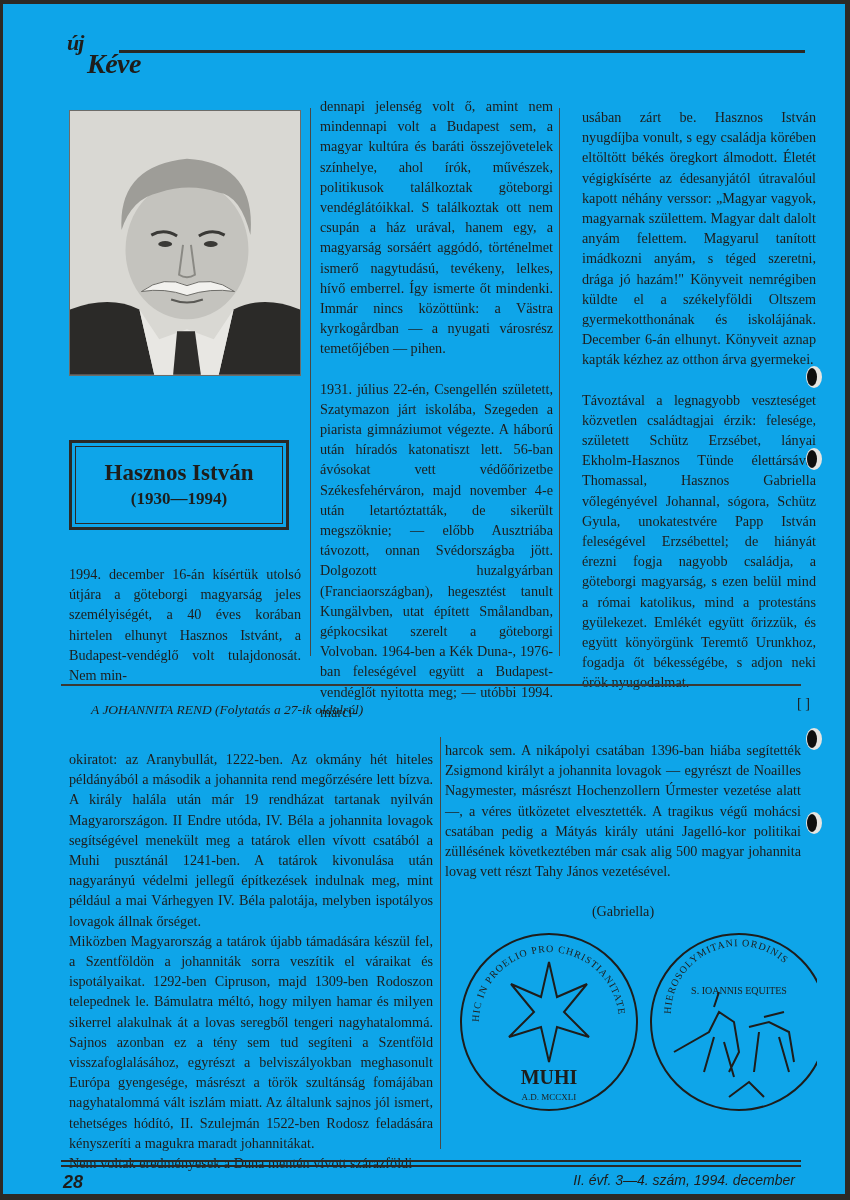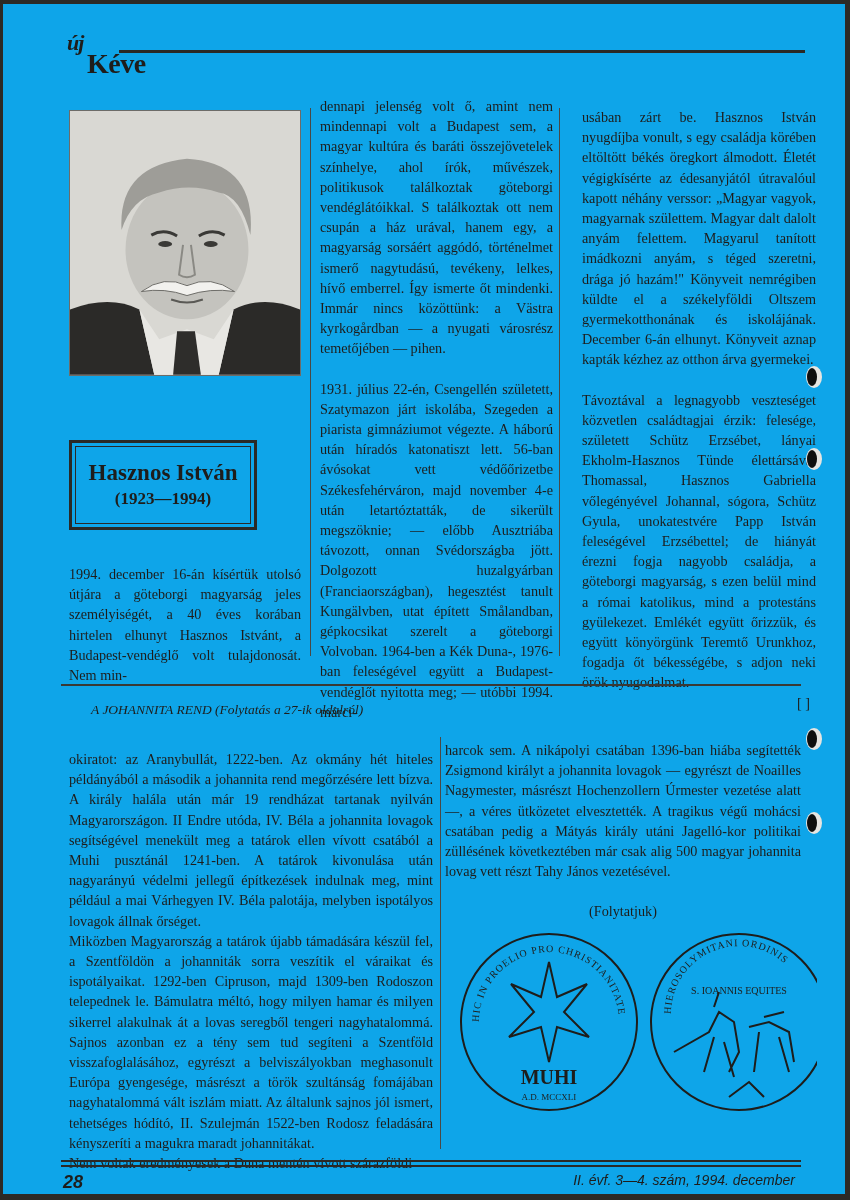--- a/index.html
+++ b/index.html
@@ -20,21 +20,21 @@
   
   .masthead { position: absolute; left: 62px; top: 22px; width: 740px; height: 60px; }
   .mast-uj {
     position: absolute; left: 2px; top: 4px;
     font-style: italic; font-weight: bold;
     font-size: 22px; letter-spacing: -1px;
     font-family: "Liberation Serif", serif;
   }
   .mast-keve {
     position: absolute; left: 22px; top: 22px;
-    font-weight: bold;
+    font-style: italic; font-weight: bold;
     font-size: 28px;
     font-family: "Liberation Serif", serif;
     letter-spacing: -0.5px;
   }
   .mast-rule {
     position: absolute; left: 54px; top: 24px;
     width: 686px; height: 3px; background: #2a2926;
   }
 
   
@@ -43,21 +43,21 @@
     width: 232px; height: 266px;
     border: 1.5px solid #6d6c68;
     background: #d8d7d2;
     overflow: hidden;
   }
   .photo svg { width: 100%; height: 100%; display: block; }
 
   
   .namebox {
     position: absolute; left: 66px; top: 436px;
-    width: 188px; height: 90px;
+    width: 220px; height: 90px;
     border: 3px solid #2a2926;
     padding: 3px;
   }
   .namebox-inner {
     width: 100%; height: 100%;
     border: 1.5px solid #2a2926;
     text-align: center;
     padding-top: 12px;
   }
   .namebox .name { font-weight: bold; font-size: 23px; line-height: 28px; }
@@ -141,21 +141,21 @@
       <ellipse cx="142" cy="134" rx="7" ry="3" fill="#3a3936"></ellipse>
       <path d="M114 135 L110 165 Q118 170 126 165 L122 135" stroke="#8a8984" stroke-width="2" fill="none"></path>
       <path d="M72 182 Q95 165 118 176 Q142 165 166 182 Q142 178 118 186 Q95 178 72 182 Z" fill="#f2f1ee" stroke="#6d6c68" stroke-width="1"></path>
       <path d="M102 190 Q118 196 134 190" stroke="#5a5955" stroke-width="2" fill="none"></path>
     </svg>
   </div>
 
   <div class="namebox">
     <div class="namebox-inner">
       <div class="name">Hasznos István</div>
-      <div class="years">(1923—1994)</div>
+      <div class="years">(1930—1994)</div>
     </div>
   </div>
 
   <div class="col-text col1-text">
     <p>1994. december 16-án kísértük utolsó útjára a göteborgi magyarság jeles személyiségét, a 40 éves korában hirtelen elhunyt Hasznos Istvánt, a Budapest-vendéglő volt tulajdonosát. Nem min-</p>
   </div>
 
   <div class="vrule vr1"></div>
 
   <div class="col-text col2">
@@ -178,21 +178,21 @@
   <div class="col-text lower1">
     <p>okiratot: az Aranybullát, 1222-ben. Az okmány hét hiteles példányából a második a johannita rend megőrzésére lett bízva. A király halála után már 19 rendházat tartanak nyilván Magyarországon. II Endre utóda, IV. Béla a johannita lovagok segítségével menekült meg a tatárok ellen vívott csatából a Muhi pusztánál 1241-ben. A tatárok kivonulása után nagyarányú védelmi jellegű építkezések indulnak meg, mint például a mai Várhegyen IV. Béla palotája, melyben ispotályos lovagok állnak őrséget.</p>
     <p>Miközben Magyarország a tatárok újabb támadására készül fel, a Szentföldön a johanniták sorra veszítik el váraikat és ispotályaikat. 1292-ben Cipruson, majd 1309-ben Rodoszon telepednek le. Bámulatra méltó, hogy milyen hamar és milyen sikerrel alakulnak át a lovas seregből tengeri nagyhatalommá. Sajnos azonban ez a tény sem tud segíteni a Szentföld visszafoglalásához, egyrészt a belviszályokban meghasonult Európa gyengesége, másrészt a török szultánság fomájában nagyhatalommá vált iszlám miatt. Az általunk sajnos jól ismert, tehetséges hódító, II. Szulejmán 1522-ben Rodosz feladására kényszeríti a magukra maradt johannitákat.</p>
     <p>Nem voltak eredményesek a Duna mentén vívott szárazföldi</p>
   </div>
 
   <div class="vrule vr3"></div>
 
   <div class="col-text lower2">
     <p>harcok sem. A nikápolyi csatában 1396-ban hiába segítették Zsigmond királyt a johannita lovagok — egyrészt de Noailles Nagymester, másrészt Hochenzollern Úrmester vezetése alatt —, a véres ütközetet elvesztették. A tragikus végű mohácsi csatában pedig a Mátyás király utáni Jagelló-kor politikai züllésének következtében már csak alig 500 magyar johannita lovag vett részt Tahy János vezetésével.</p>
-    <p class="cont">(Folytatjuk)</p>
+    <p class="cont">(Gabriella)</p>
   </div>
 
   <div class="medals">
     <svg viewBox="0 0 368 200">
       <defs>
         <path id="arcL" d="M 30 100 A 70 70 0 1 1 170 100"></path>
         <path id="arcR" d="M 222 92 A 68 68 0 0 1 358 92"></path>
       </defs>
       <g>
         <circle cx="100" cy="100" r="88" fill="none" stroke="#1e1d1b" stroke-width="2"></circle>

